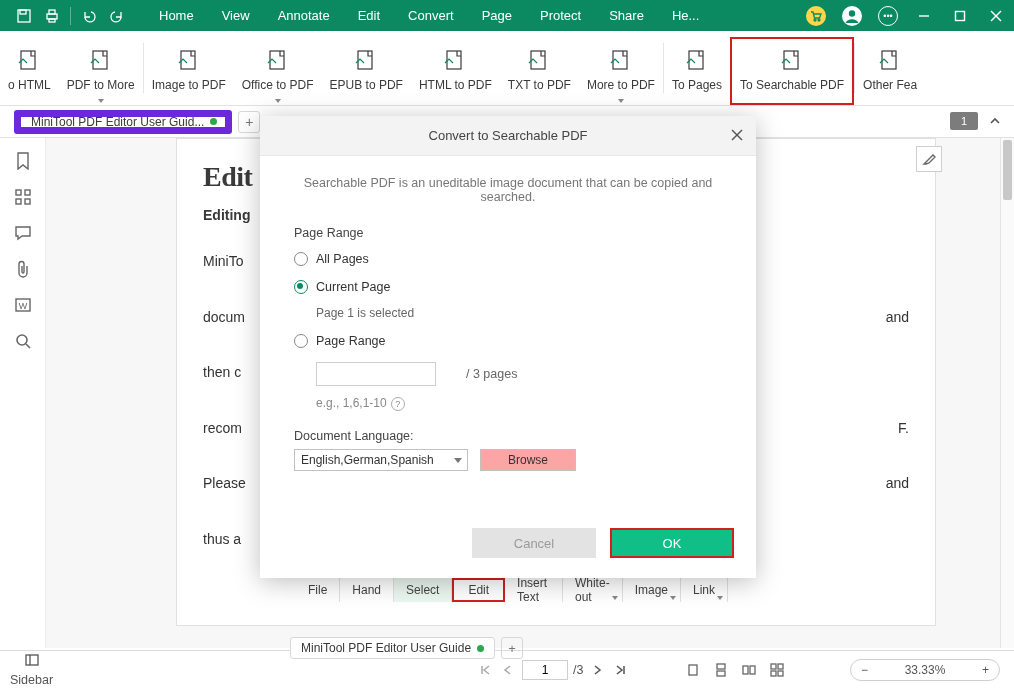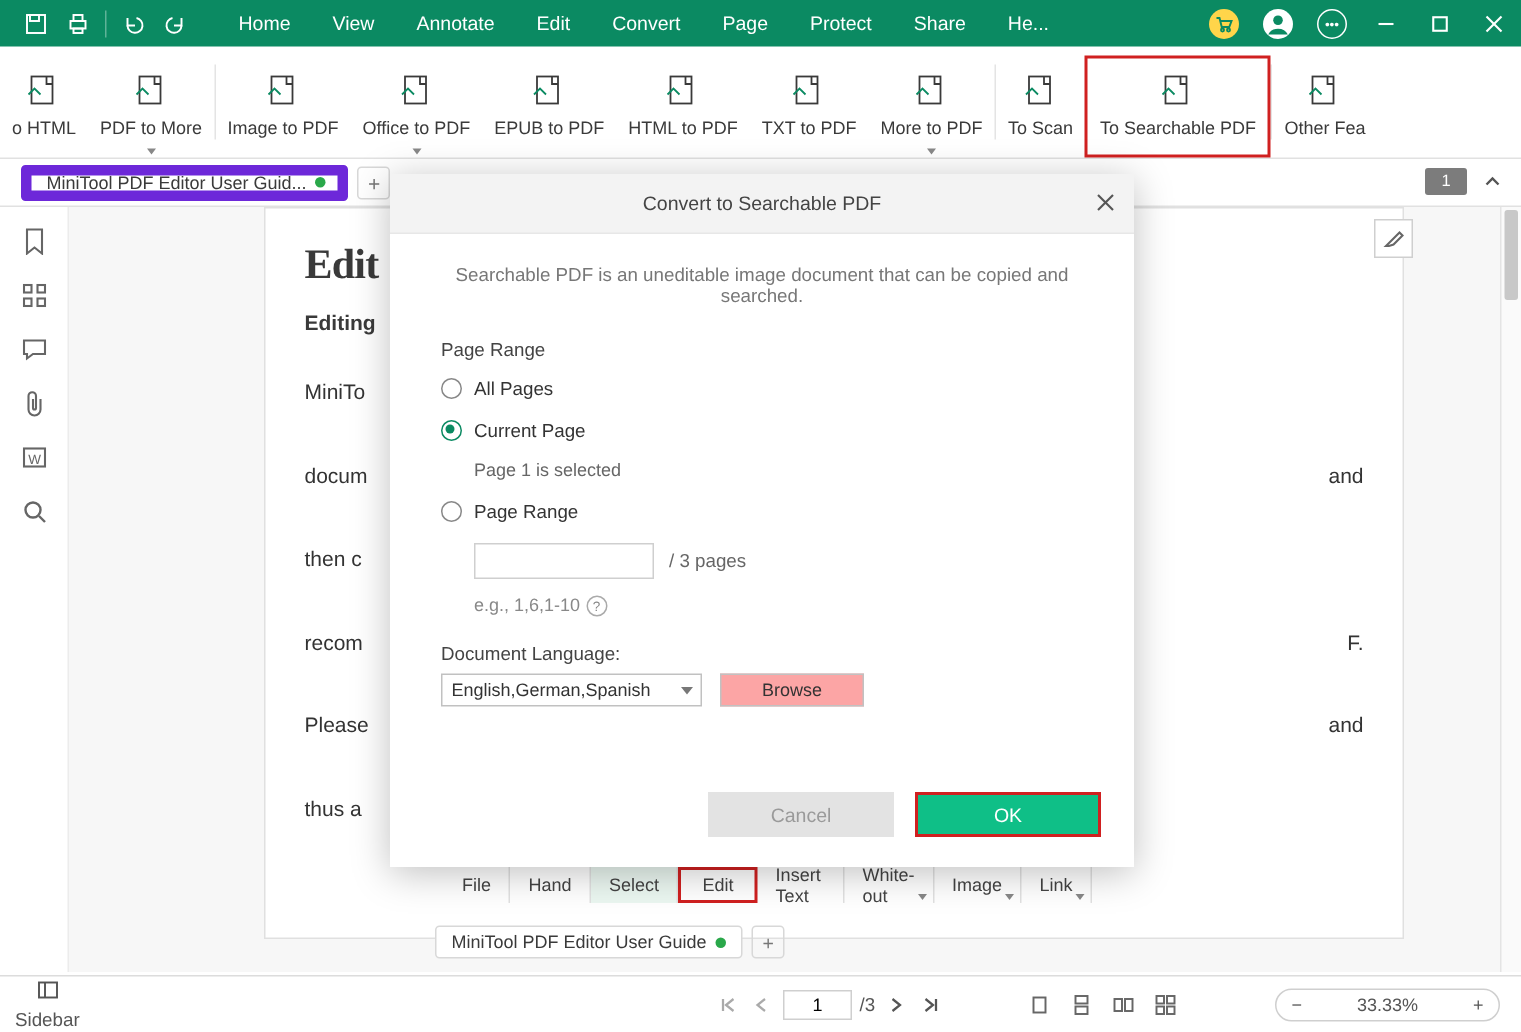--- a/index.html
+++ b/index.html
@@ -83,21 +83,21 @@
   .btn-ok { background:#0fbf87; color:#fff; border:2px solid #d02020;}
 
   
   .tools-row { position:absolute; left:296px; top:578px; width:432px; height:24px; display:flex; align-items:center; font-size:12px; color:#444; z-index:40;}
   .tools-row .cell { padding:0 12px; height:24px; display:flex; align-items:center; border-right:1px solid #e1e1e1;}
   .tools-row .cell.edit { border:2px solid #d02020; padding:0 14px;}
   .tools-row .cell.select { background:#ebf7f1;}
   .tools-row .mini { position:relative; }
   .tools-row .mini::after { content:''; position:absolute; right:4px; bottom:2px; width:0;height:0;border-left:3px solid transparent;border-right:3px solid transparent;border-top:4px solid #888;}
 
-  .lower-tab-row { position:absolute; left:290px; top:614px; width:440px; height:28px; display:flex; align-items:center; z-index:40;}
+  .lower-tab-row { position:absolute; left:290px; top:634px; width:440px; height:28px; display:flex; align-items:center; z-index:40;}
   .lower-tab-row .ltab { height:22px; border:1px solid #d8d8d8; border-radius:3px; display:flex; align-items:center; padding:0 10px; font-size:12px; background:#fff;}
   .lower-tab-row .ltab .dot { width:7px;height:7px;border-radius:50%;background:#2aa84a;margin-left:6px;}
   .lower-tab-row .plus { width:22px;height:22px;border:1px solid #d8d8d8; border-radius:3px; display:flex; align-items:center;justify-content:center; margin-left:6px; color:#777;}
 
   
   .statusbar { position:absolute; left:0; bottom:0; width:100%; height:38px; border-top:1px solid #dcdcdc; background:#fff; display:flex; align-items:center; padding:0 10px;}
   .statusbar .sb-left { display:flex; align-items:center; gap:6px; color:#555; font-size:12.5px;flex-direction:column;}
   .statusbar .sb-center { position:absolute; left:476px; display:flex; align-items:center; gap:5px; color:#555; font-size:12.5px;}
   .navbtn { width:18px; height:18px; display:flex; align-items:center; justify-content:center; color:#999;}
   .page-input { width:46px; height:20px; border:1px solid #cfcfcf; text-align:center; font-size:12px;}
@@ -277,21 +277,21 @@
     </div>
     <div class="rsep"></div>
     <div class="ribbon-group">
       <div class="ico">
         <svg width="24" height="20" viewBox="0 0 24 20" fill="none" stroke="#3a3a3a" stroke-width="1.2">
           <rect x="4" y="1" width="14" height="18"></rect>
           <path d="M14 1v5h4"></path>
           <path d="M2 13 l4 -4 4 4" stroke="#0b8a62"></path>
         </svg>
       </div>
-      <div class="lbl">To Scan</div>
+      <div class="lbl">To Pages</div>
     </div>
     <div class="ribbon-group red-border">
       <div class="ico">
         <svg width="24" height="20" viewBox="0 0 24 20" fill="none" stroke="#3a3a3a" stroke-width="1.2">
           <rect x="4" y="1" width="14" height="18"></rect>
           <path d="M14 1v5h4"></path>
           <path d="M2 13 l4 -4 4 4" stroke="#0b8a62"></path>
         </svg>
       </div>
       <div class="lbl">To Searchable PDF</div>
@@ -415,21 +415,21 @@
     <div class="radio-row">
       <div class="radio checked"></div>
       <span class="radio-label">Current Page</span>
     </div>
     <div class="sub-info">Page 1 is selected</div>
 
     <div class="radio-row">
       <div class="radio"></div>
       <span class="radio-label">Page Range</span>
     </div>
-    <div style="display:flex;align-items:center;">
+    <div style="display:flex;align-items:center;gap:20px;">
       <input class="range-input" style="">
       <span class="range-suffix">/ 3 pages</span>
     </div>
     <div class="range-eg">
       <span>e.g., 1,6,1-10</span><span class="qmark">?</span>
     </div>
 
     <div class="lang-label">Document Language:</div>
     <div class="lang-row">
       <div class="lang-select">

